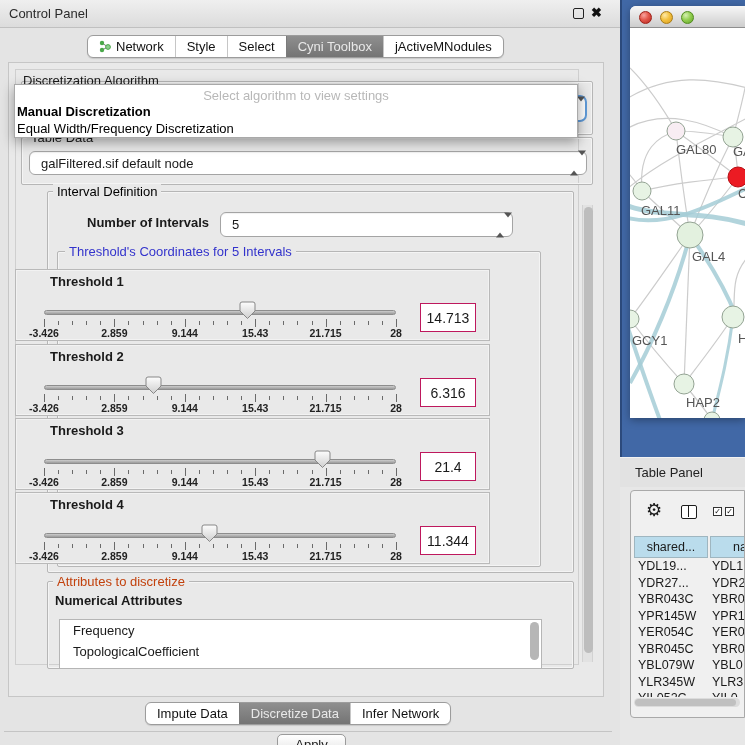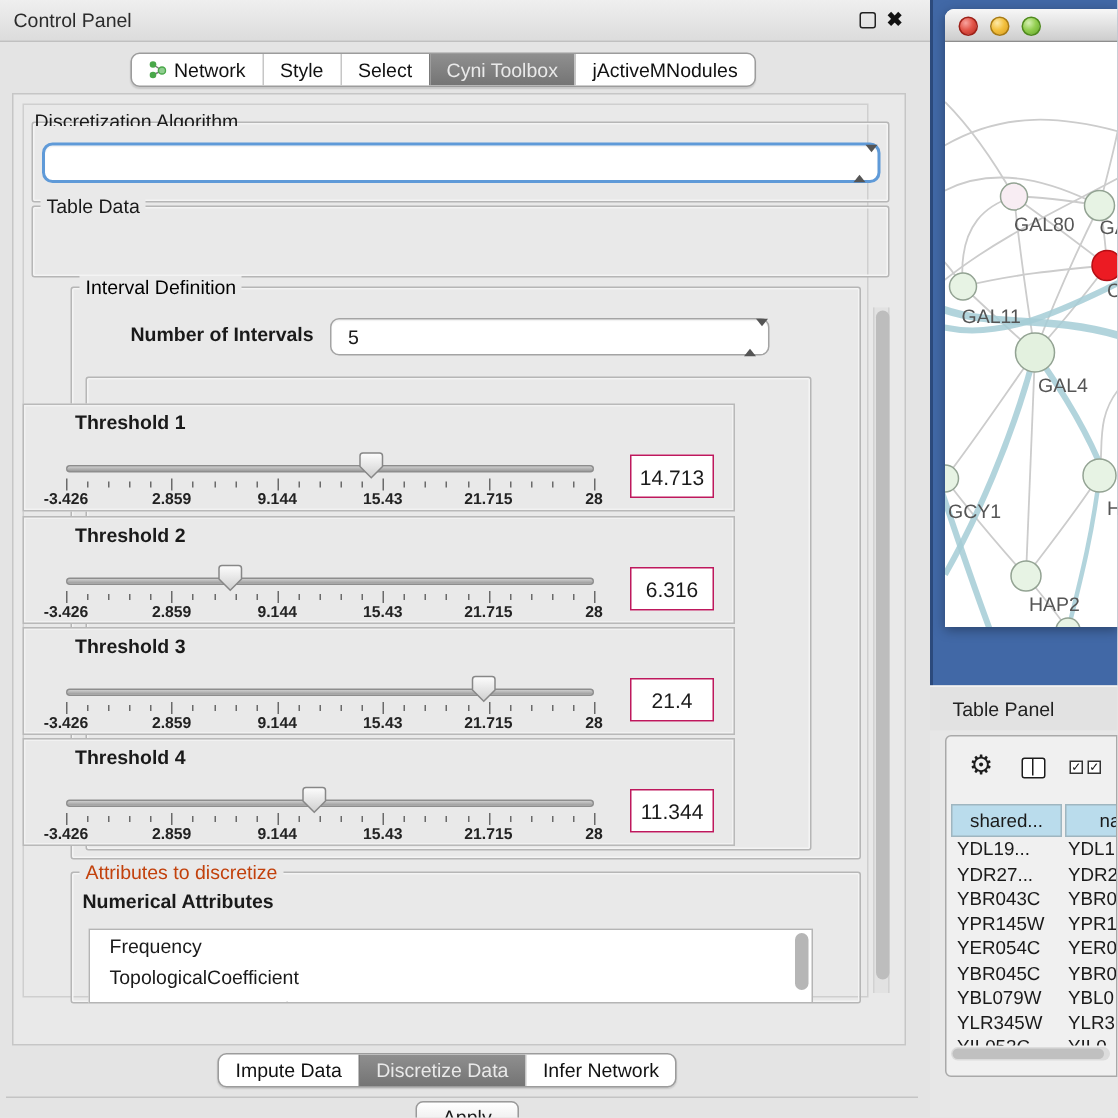--- a/index.html
+++ b/index.html
@@ -152,34 +152,44 @@
 
   <div class="content-panel">
     <div class="inner-panel"></div>
 
     <div class="groupbox" style="left:12px;top:18px;width:572px;height:54px;"></div>
     <div class="clip-label" style="left:14px;top:10px;height:11px;">Discretization Algorithm</div>
     <div class="combo focus-ring" style="left:19px;top:32px;width:559px;height:27px;">
       <span class="spinner"><span class="up"></span><span class="down"></span></span>
     </div>
 
+    <div class="algo-popup">
+      <div class="algo-hint">Select algorithm to view settings</div>
+      <div class="algo-opt1">Manual Discretization</div>
+      <div class="algo-opt2">Equal Width/Frequency Discretization</div>
+    </div>
 
     <div class="groupbox" style="left:12px;top:74px;width:572px;height:48px;"></div>
     <div class="group-title" style="left:18px;top:67px;color:#1a1a1a;">Table Data</div>
+    <div class="combo" style="left:20px;top:88px;width:558px;height:24px;">
+      <span class="combo-text">galFiltered.sif default node</span>
+      <span class="spinner"><span class="up"></span><span class="down"></span></span>
+    </div>
 
     <div class="groupbox" style="left:38px;top:128px;width:527px;height:382px;"></div>
     <div class="group-title" style="left: 44px; top: 121px; color: #000000;">Interval Definition</div>
 
     <div style="position:absolute;left:78px;top:152px;font-size:13px;font-weight:bold;">Number of Intervals</div>
     <div class="combo" style="left:211px;top:149px;width:293px;height:25px;">
       <span class="combo-text">5</span>
       <span class="spinner"><span class="up"></span><span class="down"></span></span>
     </div>
 
     <div class="groupbox" style="left:48px;top:188px;width:484px;height:316px;"></div>
+    <div class="group-title" style="left: 56px; top: 181px; color: rgb(51, 51, 204);">Threshold's Coordinates for 5 Intervals</div>
     <div id="thresholds-container">
         <div class="th-box" style="top: 206px;">
           <div class="th-label">Threshold 1</div>
           <div class="th-track"></div>
           <div class="th-thumb" style="left: 222.673px;"><svg width="17" height="19">
               <defs>
                 <linearGradient id="tg0" x1="0" y1="0" x2="0" y2="1">
                   <stop offset="0" stop-color="#fdfdfd"></stop>
                   <stop offset="1" stop-color="#cfcfcf"></stop>
                 </linearGradient>

